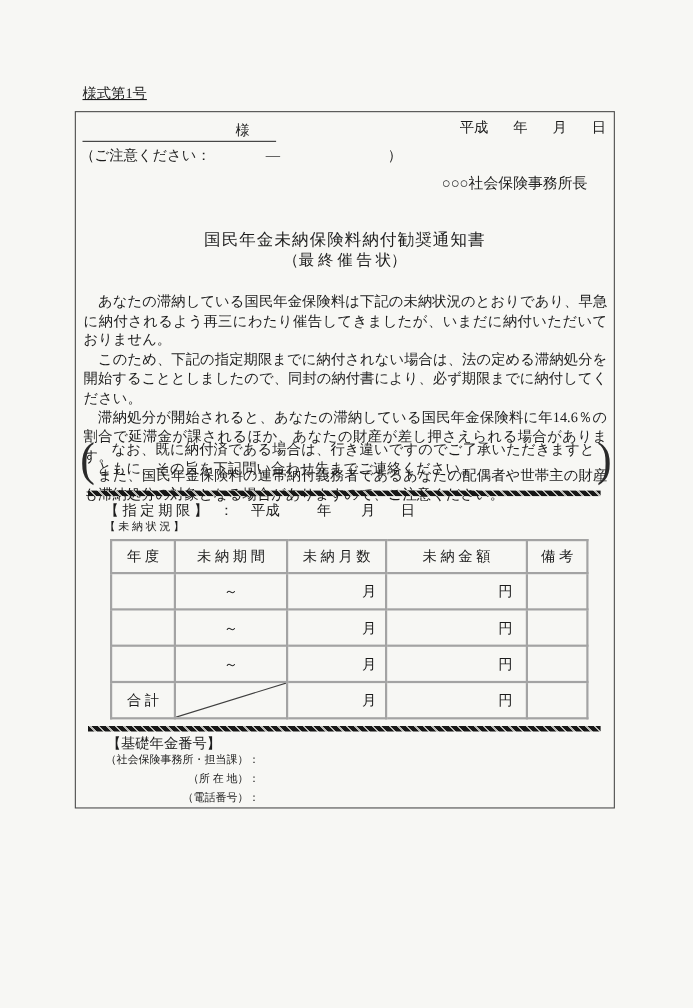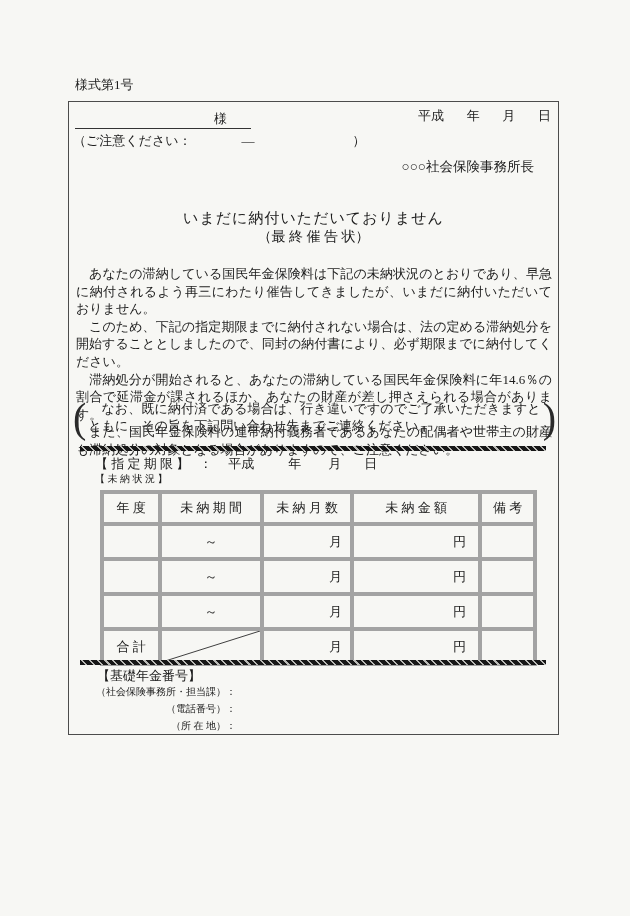--- a/index.html
+++ b/index.html
@@ -2,21 +2,21 @@
 <html><head>
 <meta charset="utf-8">
 <style>
   html,body { margin:0; padding:0; }
   body { background:#f7f7f4; }
   .page {
     position:relative; width:630px; height:916px; background:#f7f7f4;
     font-family:"Liberation Serif","DejaVu Serif",serif; color:#1c1c1c;
     overflow:hidden;
   }
-  .form-label { position:absolute; left:75px; top:76px; font-size:13px; }
+  .form-label { position:absolute; left:75px; top:76px; font-size:13px;text-decoration:underline; }
   .doc-box { position:absolute; left:68px; top:101px; width:489px; height:632px; border:1px solid #4c4c4c; }
 
   .date-line { position:absolute; top:5px; left:349px; width:133px; display:flex; justify-content:space-between; font-size:13px; }
 
   .addressee { position:absolute; left:6px; top:8px; width:176px; height:19px; box-sizing:border-box;
                border-bottom:1px solid #333; text-align:right; padding-right:24px; font-size:13px; }
 
   .pension-line { position:absolute; left:4px; top:30px; font-size:13px; white-space:nowrap; }
   .sp { display:inline-block; }
   .sp1 { width:50px; } .sp2 { width:98px; }
@@ -36,21 +36,21 @@
   .sep { position:absolute; left:11px; width:466px; height:5px;
          background:repeating-linear-gradient(45deg,#171717 0 4px,#b9b9b5 4px 5.5px); }
   .sep1 { top:344px; } .sep2 { top:558px; }
 
   .deadline-line { position:absolute; top:353px; left:26px; font-size:13px; white-space:nowrap; }
   .ml10 { margin-left:10px; } .ml16 { margin-left:16px; }
   .ml34 { margin-left:34px; } .ml27 { margin-left:27px; } .ml23 { margin-left:23px; }
   .status-line { position:absolute; top:370px; left:26px; font-size:10px; }
 
   .status-table { position:absolute; top:388px; left:31px; width:433px; border-collapse:collapse; table-layout:fixed; font-size:13px; }
-  .status-table th, .status-table td { border:4px solid #a3a3a3; padding:0; overflow:hidden; }
+  .status-table th, .status-table td { border:2px solid #a3a3a3; padding:0; overflow:hidden; }
   .status-table th { font-weight:normal; text-align:center; height:28px; }
   .status-table td { height:31px; }
   .c-year   { text-align:center; }
   .c-period { text-align:center; }
   .c-months { text-align:right; padding-right:8px !important; }
   .c-amount { text-align:right; padding-right:12px !important; }
   .diag { position:relative; }
   .diag svg { position:absolute; left:0; top:0; width:100%; height:100%; display:block; }
 
   .contact-heading { position:absolute; top:565px; left:28px; font-size:13px; }
@@ -75,21 +75,21 @@
     <div class="addressee">
       <span>様</span>
     </div>
 
     <div class="pension-line">
       <span>（ご注意ください：</span><span class="sp sp1"></span><span>—</span><span class="sp sp2"></span><span>）</span>
     </div>
 
     <div class="sender">○○○社会保険事務所長</div>
 
-    <div class="title-main">いまだに納付いただいておりません</div>
+    <div class="title-main">国民年金未納保険料納付勧奨通知書</div>
     <div class="title-sub">（最 終 催 告 状）</div>
 
     <div class="body-text">
       <p>　あなたの滞納している国民年金保険料は下記の未納状況のとおりであり、早急に納付されるよう再三にわたり催告してきましたが、いまだに納付いただいておりません。</p>
       <p>　このため、下記の指定期限までに納付されない場合は、法の定める滞納処分を開始することとしましたので、同封の納付書により、必ず期限までに納付してください。</p>
       <p>　滞納処分が開始されると、あなたの滞納している国民年金保険料に年14.6％の割合で延滞金が課されるほか、あなたの財産が差し押さえられる場合があります。</p>
       <p>　また、国民年金保険料の連帯納付義務者であるあなたの配偶者や世帯主の財産も滞納処分の対象となる場合がありますので、ご注意ください。</p>
     </div>
 
     <div class="note">
@@ -157,18 +157,18 @@
           <td class="c-note"></td>
         </tr>
       </tbody>
     </table>
 
     <div class="sep sep2"></div>
 
     <div class="contact-heading">【基礎年金番号】</div>
     <div class="contact-lines">
       <div>（社会保険事務所・担当課）：</div>
+      <div>（所 在 地）：</div>
       <div>（電話番号）：</div>
-      <div>（所 在 地）：</div>
     </div>
 
   </div>
 </div>
 
 </body></html>

